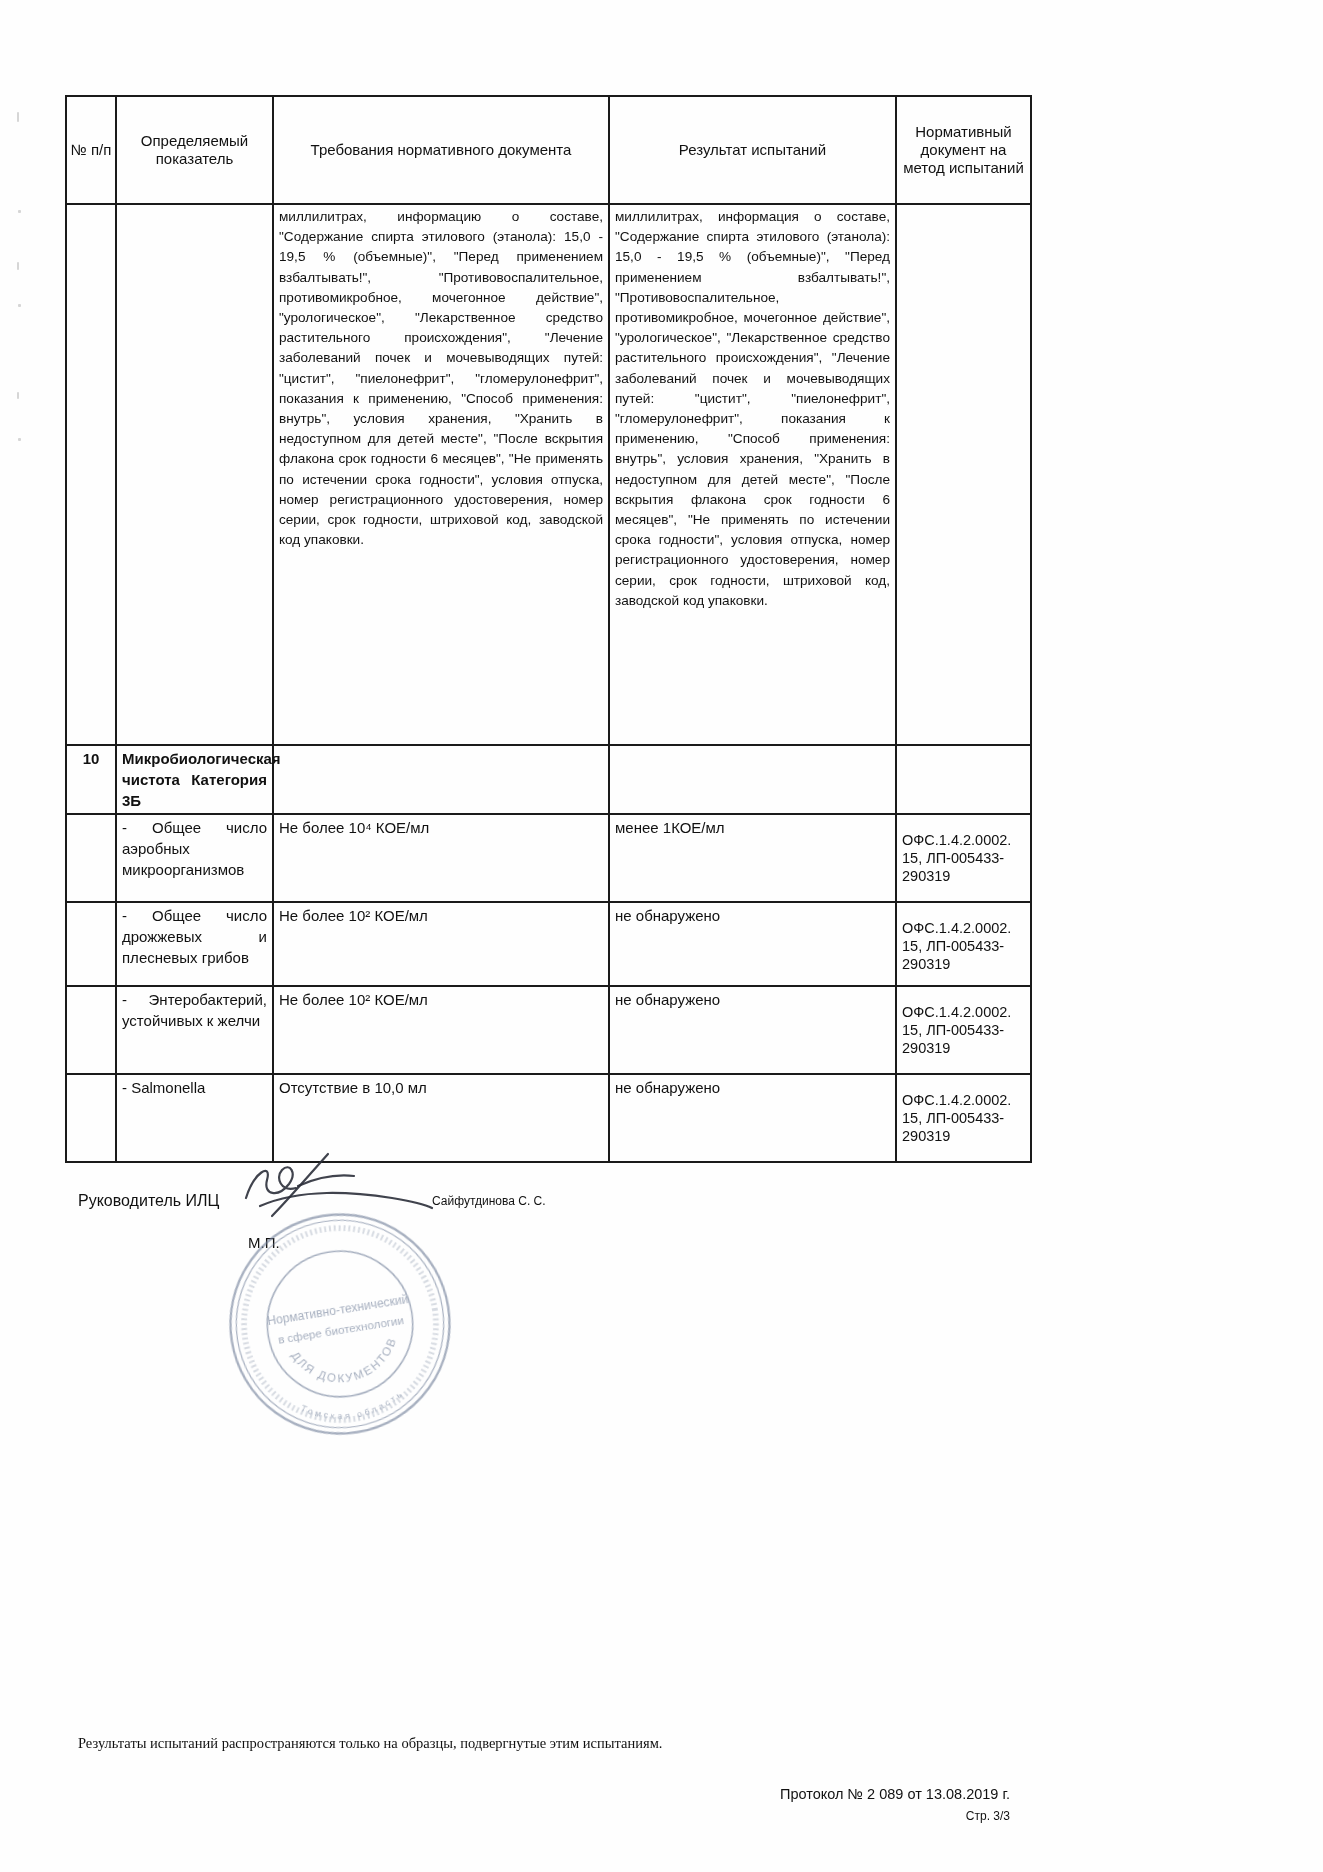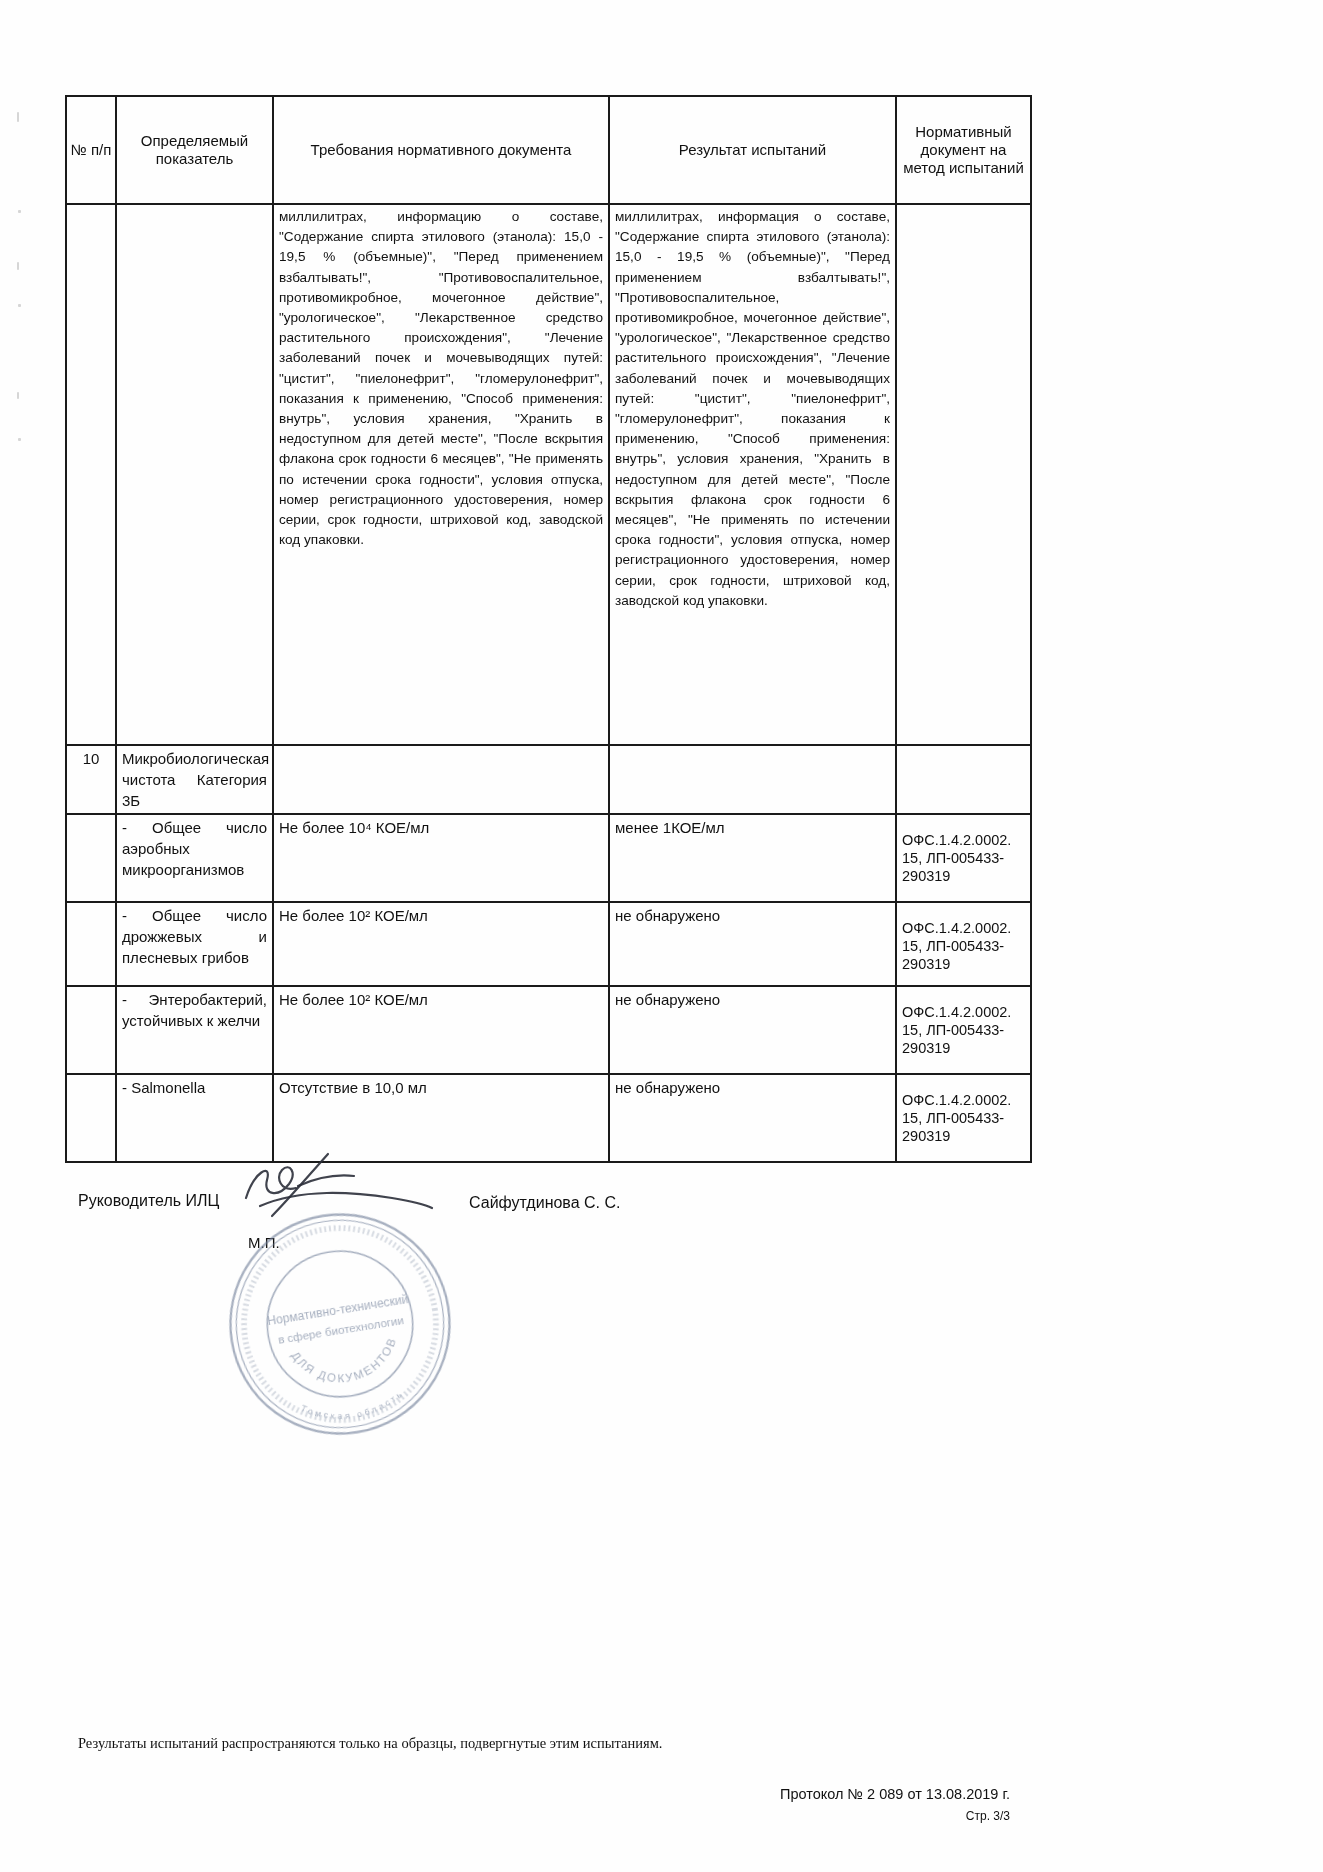--- a/index.html
+++ b/index.html
@@ -32,31 +32,31 @@
     padding:2px 5px;font-size:15px;line-height:21px;
   }
   .report th{
     font-weight:normal;vertical-align:middle;
     font-size:15px;line-height:18px;padding:12px 3px;height:82px;
   }
   .cell-num{text-align:center;}
   .just{text-align:justify;}
   .r-big td{height:535px;border-radius:16px;}
   .fitbox{height:528px;overflow:hidden;font-size:13.6px;line-height:20.2px;text-align:justify;}
-  .r-cat td{height:62px;}
+  .r-cat td{height:62px;font-weight:bold;}
   .r-m1 td{height:68px;}
   .r-m2 td{height:64px;}
   .r-m3 td{height:68px;}
   .r-m4 td{height:66px;}
   .r-m5 td{height:68px;}
   .r-m6 td{height:74px;}
   td.method{white-space:pre-line;padding-top:16px;font-size:14.5px;line-height:18px;}
 
   .sig-role{position:absolute;left:78px;top:1192px;font-size:16px;}
-  .sig-name{position:absolute;left:432px;top:1194px;font-size:16px;margin-left:37px;}
+  .sig-name{position:absolute;left:432px;top:1194px;font-size:12px;}
   .mp{position:absolute;left:248px;top:1234px;font-size:15px;}
   svg.signature{position:absolute;left:232px;top:1146px;width:205px;height:82px;}
   svg.signature path{stroke:#2b2f3a;stroke-width:2.2;fill:none;stroke-linecap:round;opacity:.9;}
 
   svg.stamp{
     position:absolute;left:208px;top:1198px;width:264px;height:252px;
     color:#72809a;opacity:.62;transform:rotate(-9deg);filter:blur(.3px);
   }
   svg.stamp circle{fill:none;stroke:currentColor;}
   svg.stamp text{fill:currentColor;font-family:"Liberation Sans","DejaVu Sans",sans-serif;}

